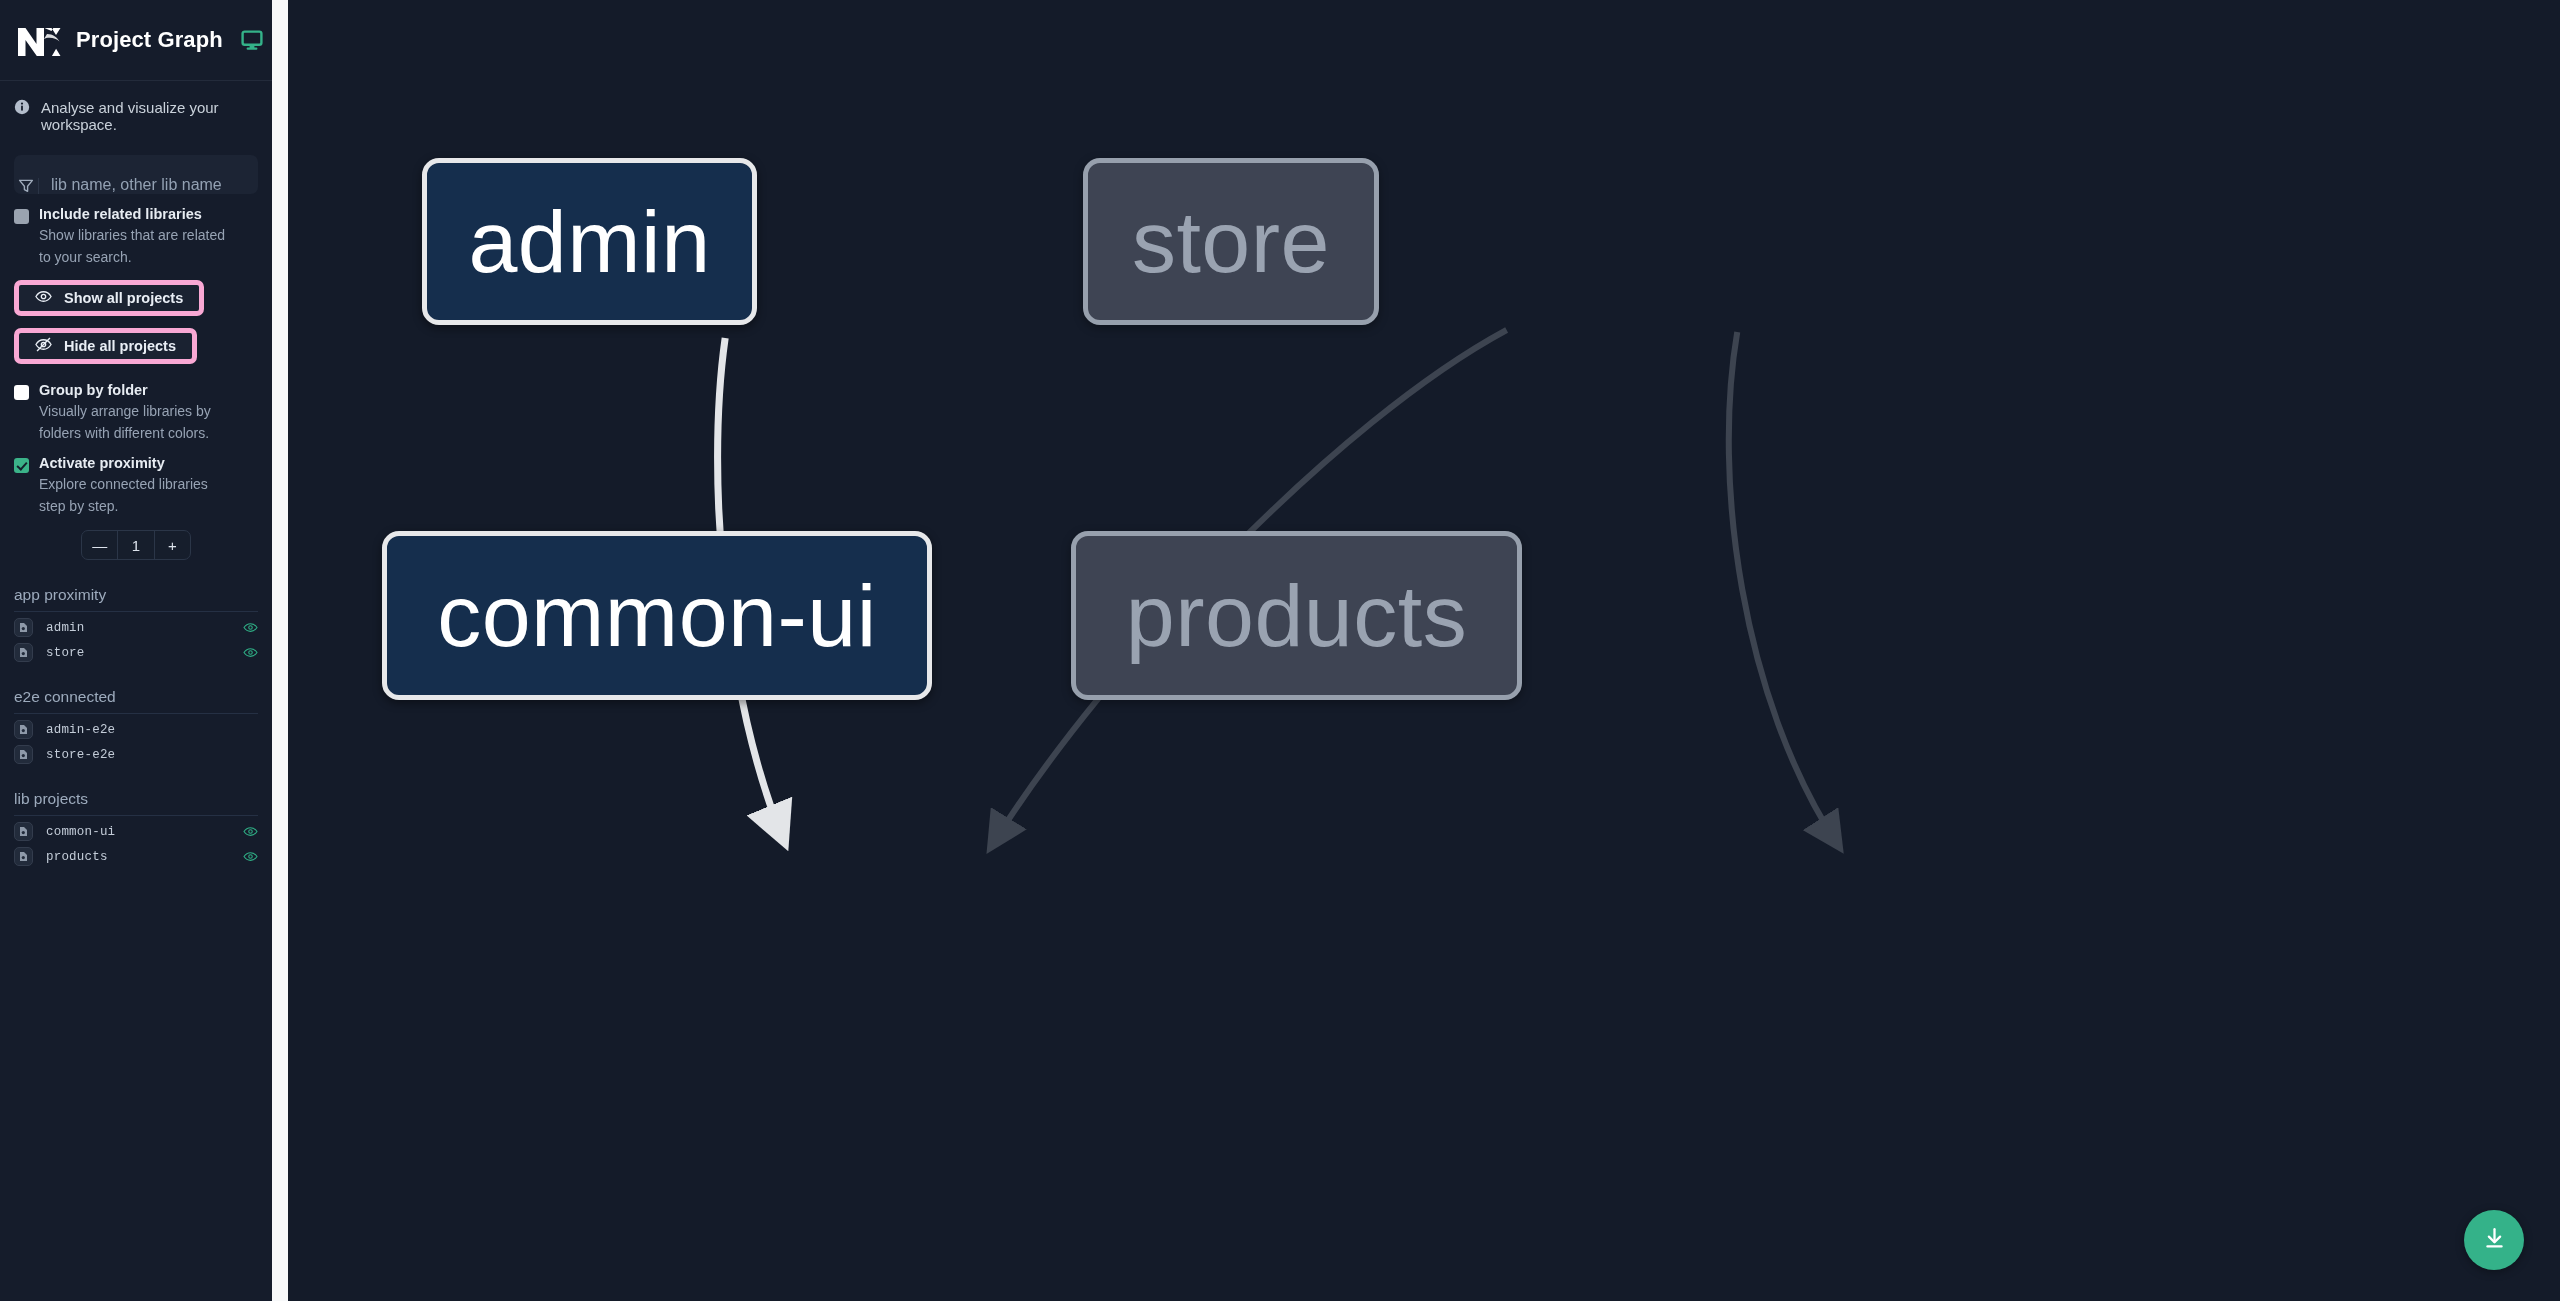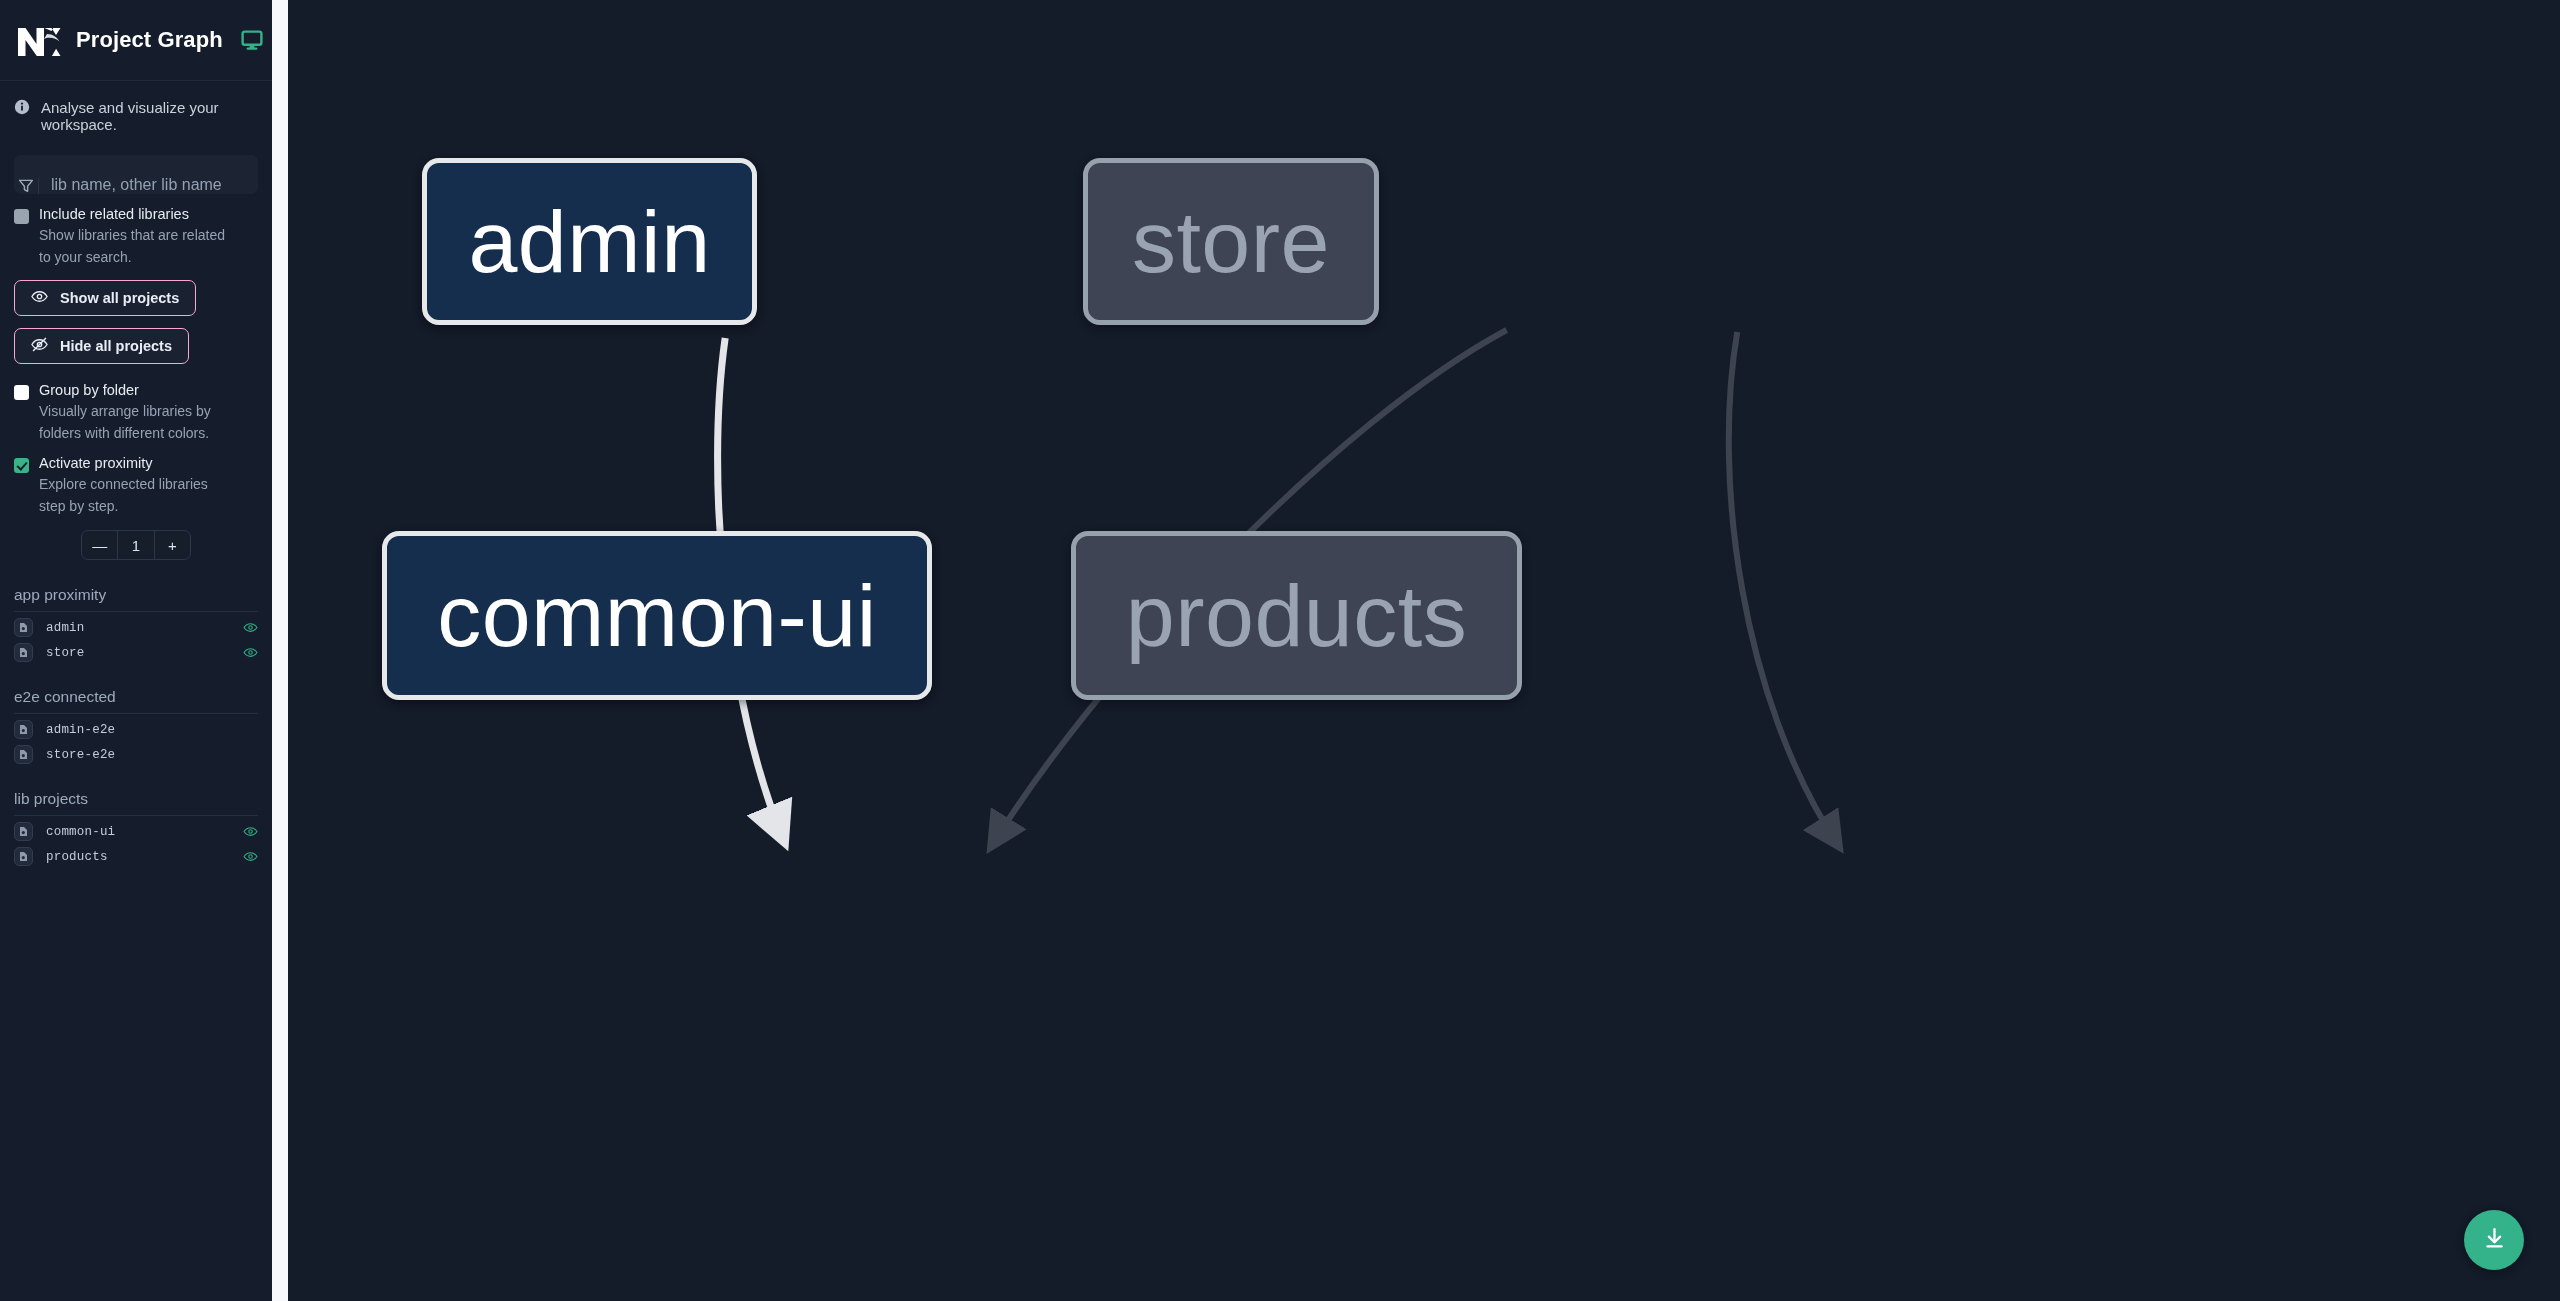--- a/index.html
+++ b/index.html
@@ -116,36 +116,36 @@
     left: 4.5px; top: 1.5px;
     width: 4px; height: 8px;
     border: solid #14202c;
     border-width: 0 2px 2px 0;
     transform: rotate(42deg);
   }
   .check-texts { flex: 1; }
   .check-title {
     color: #e7ecf2;
     font-size: 14.5px;
-    font-weight: 400;
+    font-weight: 700;
     line-height: 17px;
   }
   .check-desc {
     color: #97a3b4;
     font-size: 14px;
     line-height: 22px;
     margin-top: 1px;
     max-width: 195px;
   }
 
   .pill-btn {
     margin: 12px 14px 0 14px;
     height: 36px;
     border-radius: 7px;
-    border: 1px solid #f9a8d4;
+    border: 5px solid #f9a8d4;
     background: #1a2231;
     color: #e9eef5;
     font-size: 14.5px;
     font-weight: 700;
     display: flex;
     align-items: center;
     gap: 12px;
     padding: 0 16px;
     cursor: pointer;
     font-family: "Liberation Sans", sans-serif;

